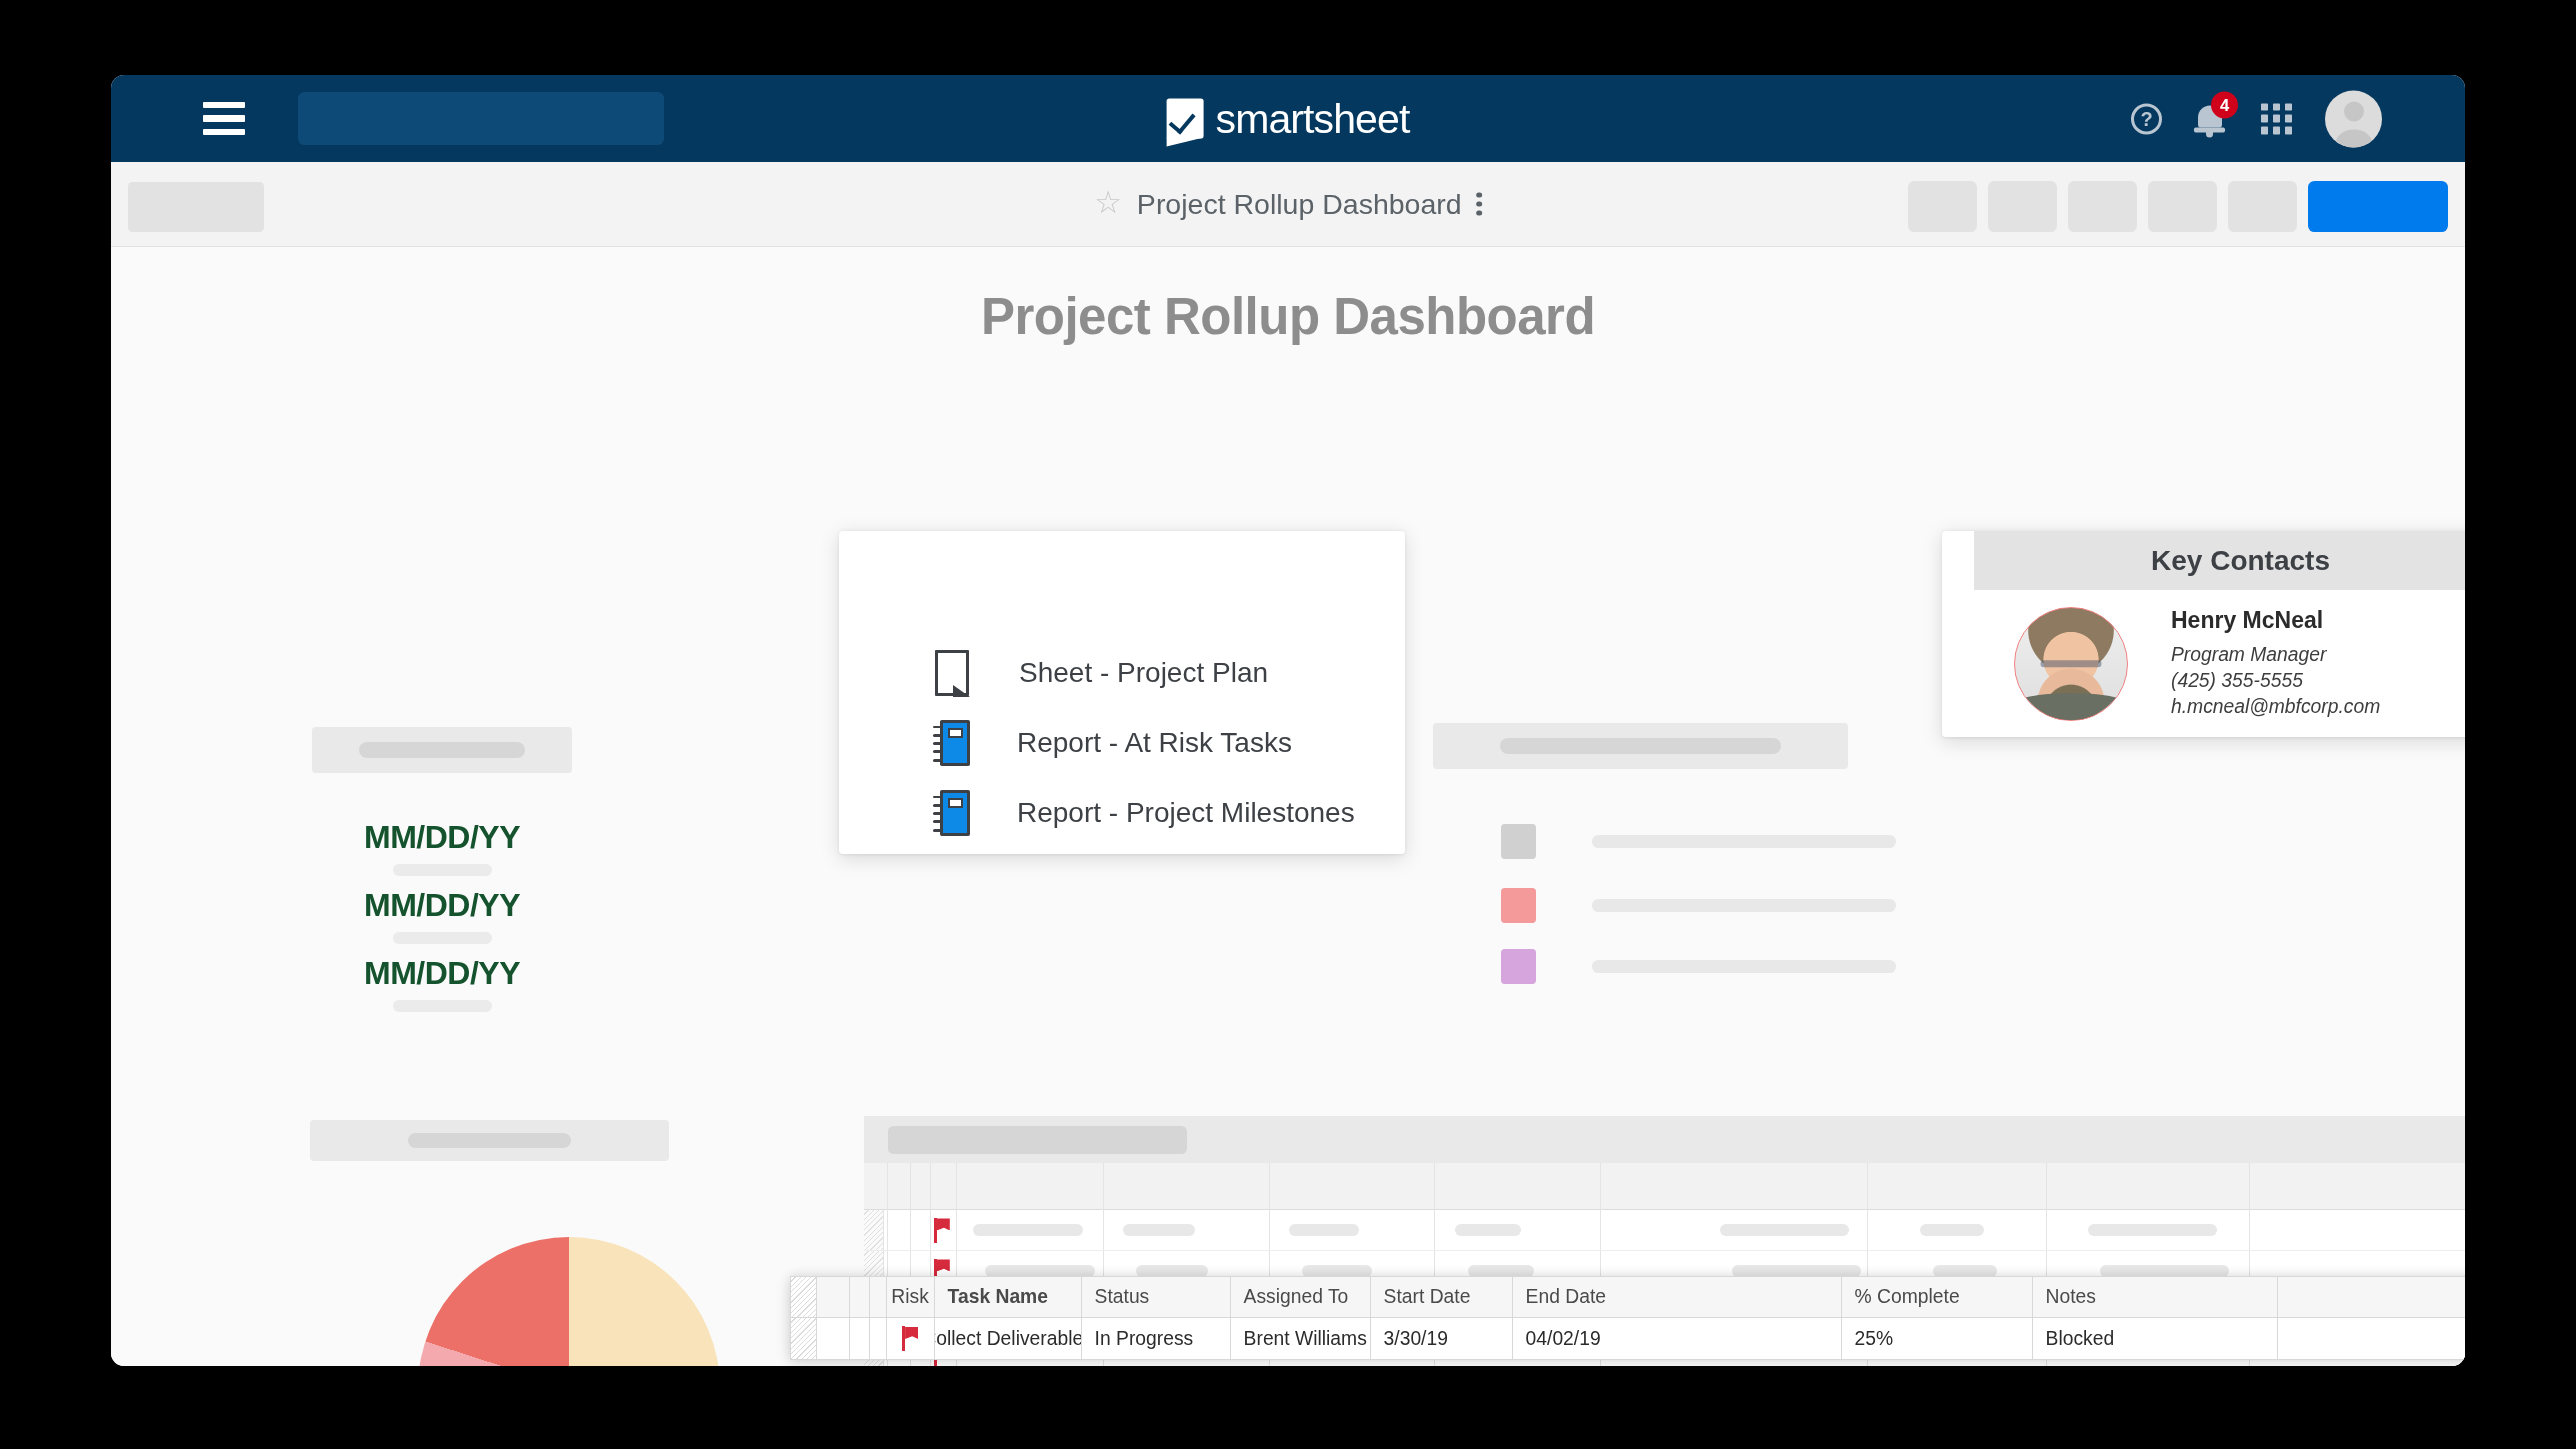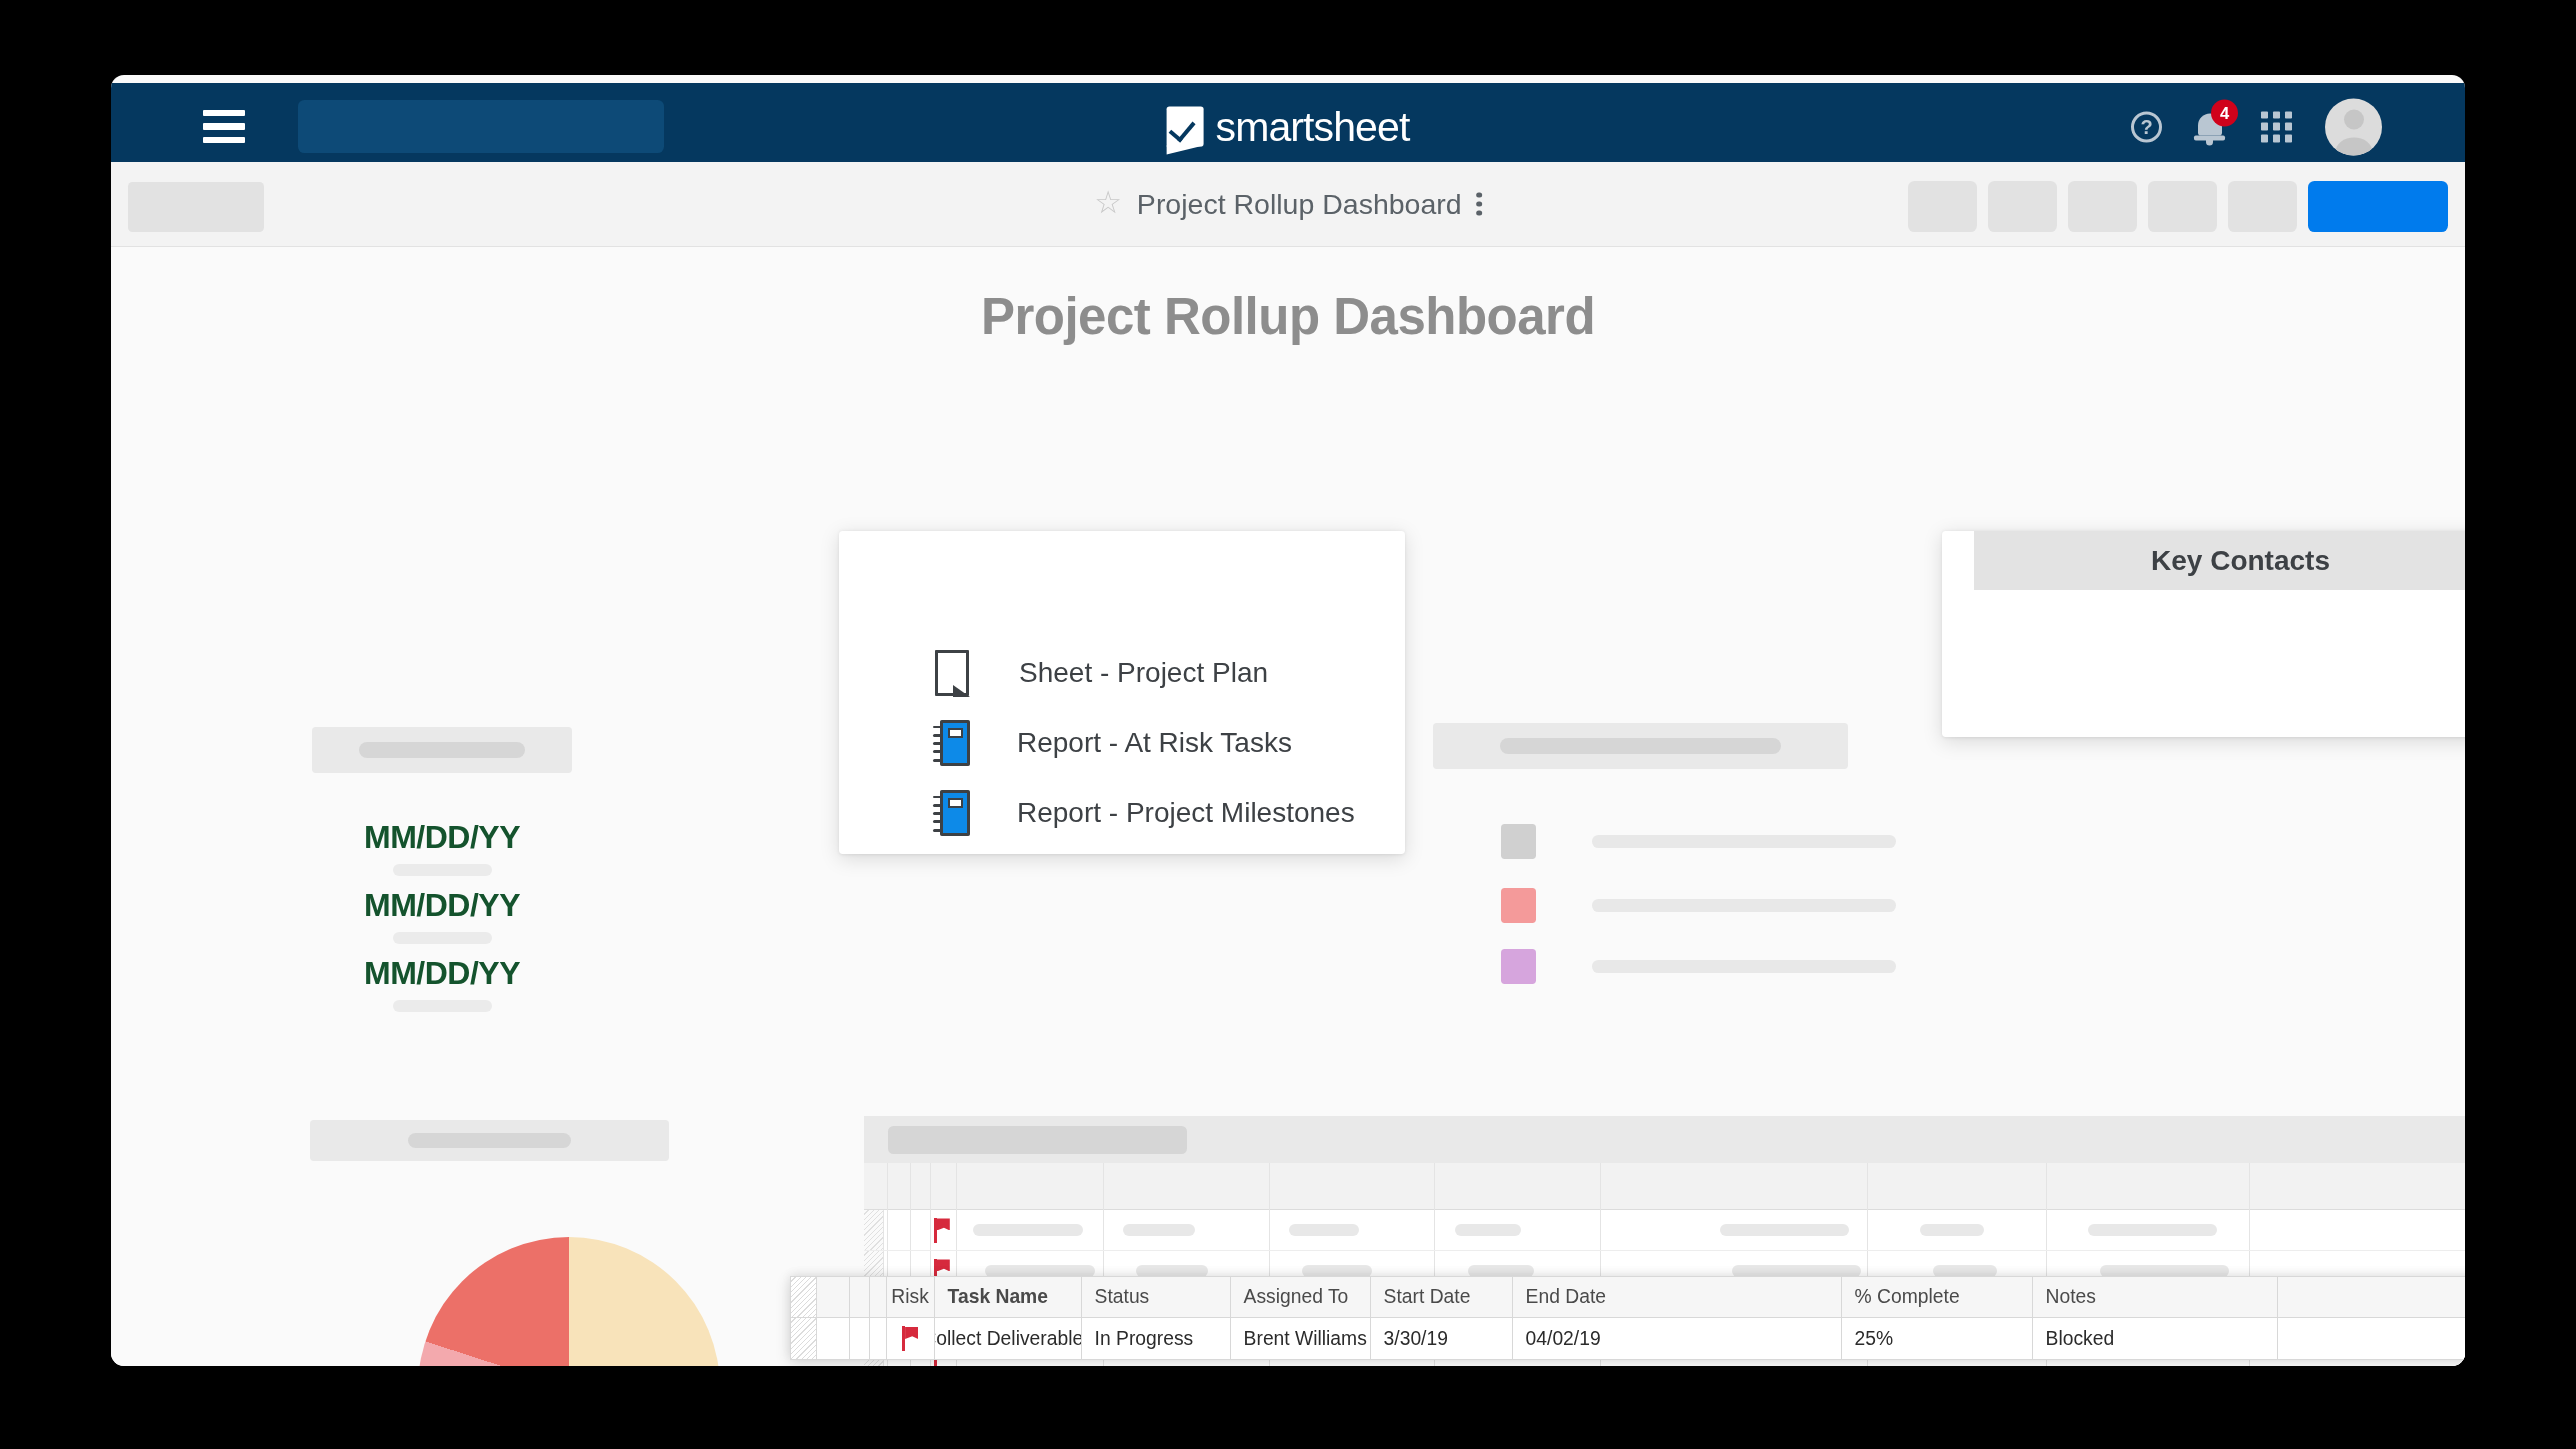--- a/index.html
+++ b/index.html
@@ -19,21 +19,21 @@
     border-radius: 13px;
     overflow: hidden;
     box-shadow: 0 9.2px 37px rgba(0,0,0,.35);
   }
 
   
   .topbar {
     position: absolute; left: 0; top: 0;
     width: 100%; height: 87px;
     background: #05385f;
-    display: flex; align-items: center; margin-top: 8px;
+    display: flex; align-items: center;
   }
   .hamburger {
     width: 42px; height: 33px;
     margin-left: 92px;
     display: flex; flex-direction: column; justify-content: space-between;
     cursor: pointer;
   }
   .hamburger span { display:block; width: 100%; height: 6.4px; background: #ffffff; border-radius: 0.9px; }
 
   .searchbox {
@@ -578,20 +578,29 @@
         <span class="ring" style="top:22px"></span>
         <span class="ring" style="top:30px"></span>
         <span class="ring" style="top:39px"></span>
       </span>
       <span class="link-label" style="margin-left:46px">Report - At Risk Tasks</span>
     </div>
   </div>
 
   <div class="panel p-contacts">
     <div class="panel-head">Key Contacts</div>
+    <div class="contact-body" style="height:147px">
+      <div class="photo"></div>
+      <div class="contact-info">
+        <div class="c-name">Henry McNeal</div>
+        <div class="c-meta">Program Manager</div>
+        <div class="c-meta" style="margin-top:0">(425) 355-5555</div>
+        <div class="c-meta" style="margin-top:0">h.mcneal@mbfcorp.com</div>
+      </div>
+    </div>
   </div>
 
   <div class="rowcard">
     <div class="rc-head">
       <div class="rc-cell rc-hatch" style="width:26px"></div>
       <div class="rc-cell" style="width:33px"></div>
       <div class="rc-cell" style="width:20px"></div>
       <div class="rc-cell" style="width:16.6px"></div>
       <div class="rc-cell ctr" style="width:48px">Risk</div>
       <div class="rc-cell bold" style="width:147px">Task Name</div>

